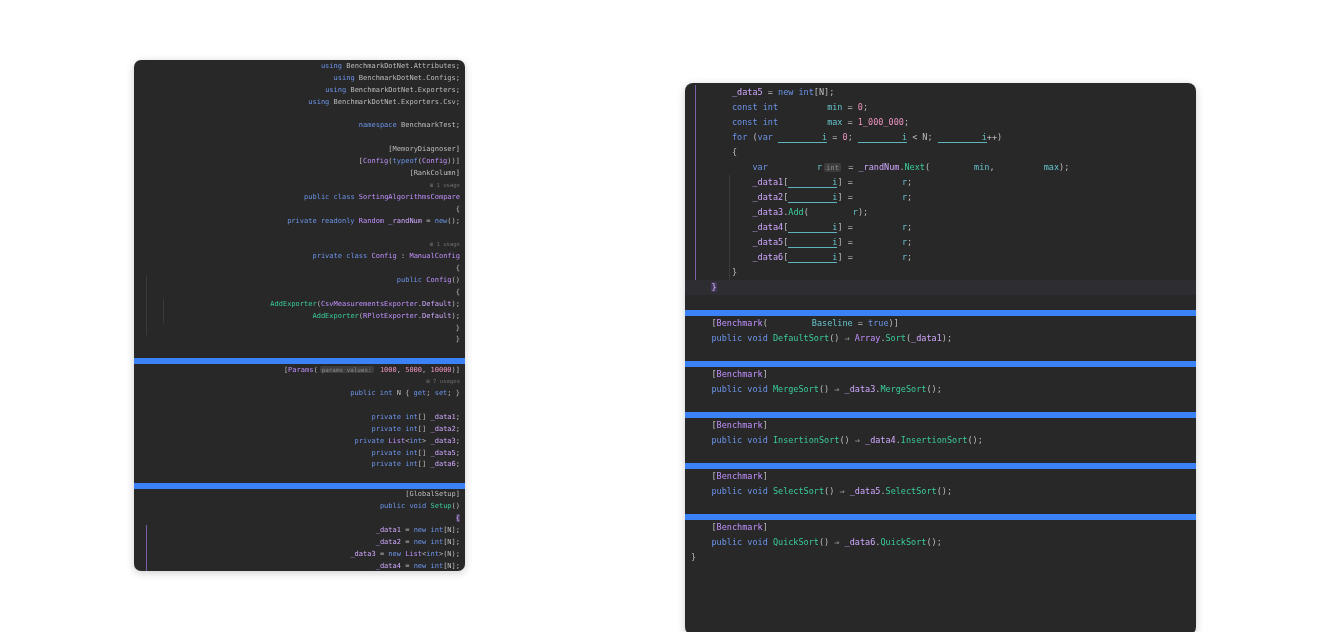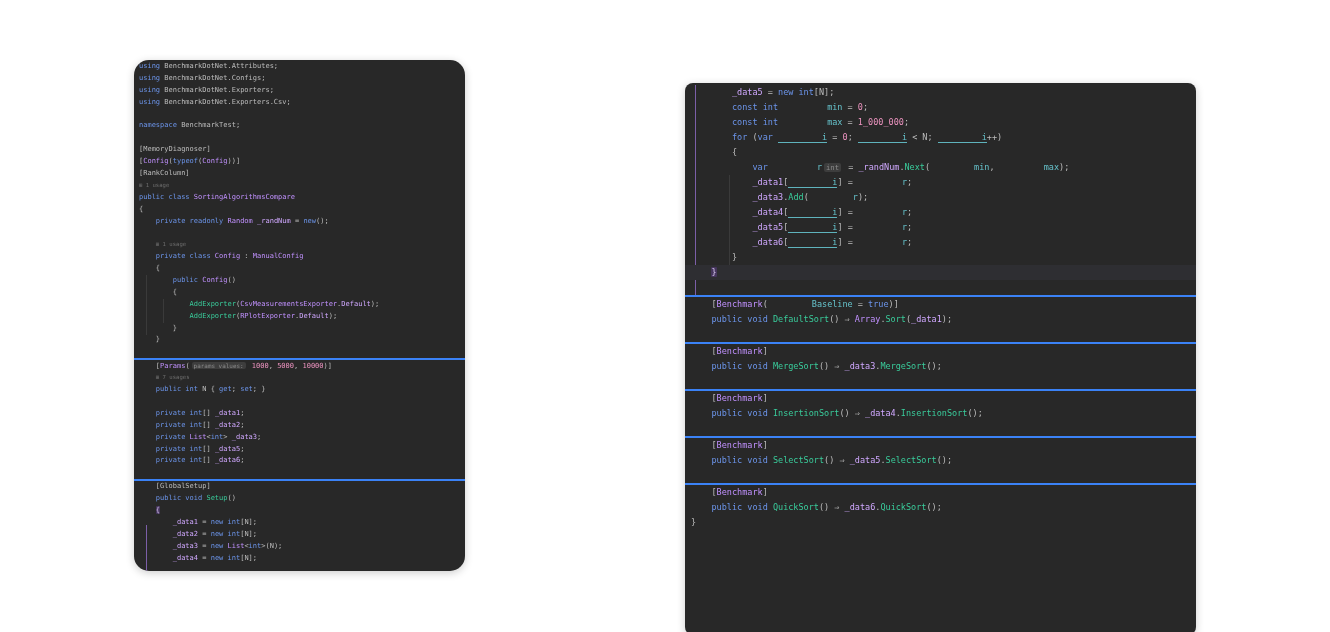--- a/index.html
+++ b/index.html
@@ -7,41 +7,41 @@
     width:1330px;height:632px;background:#ffffff;position:relative;
     font-family:"DejaVu Sans Mono","Liberation Mono",monospace;
   }
   .page{position:absolute;inset:0;}
   .panel{
     position:absolute;background:#282828;overflow:hidden;
     box-shadow:0 2px 8px rgba(0,0,0,0.20);
   }
   .panel .code{position:relative;z-index:2;}
   .panel .guide{position:absolute;width:1px;z-index:1;}
-  .left{left:134px;top:60px;width:331px;height:511px;border-radius:15px;font-size:7px;}
+  .left{left:134px;top:60px;width:331px;height:511px;border-radius:7px;font-size:7px;text-align:right;}
   .left .line{height:11.9px;line-height:11.9px;padding:0 5px;}
   .left .code{padding-top:1px;}
   .right{left:685px;top:83px;width:511px;height:552px;border-radius:8px;font-size:8.5px;}
   .right .line{height:15px;line-height:15px;padding:0 6px;}
   .right .code{padding-top:2px;}
   .line{white-space:pre;color:#bdbdbd;}
   .kw{color:#6c95eb;}
   .cls{color:#c191ff;}
   .mth{color:#39cc9b;}
   .fld{color:#d0a8ff;}
   .loc{color:#66c3cc;padding-left:44px;}
   .num{color:#ed94c0;}
   .txt{color:#bdbdbd;}
   .u{border-bottom:1px solid #5fb3bc;}
   .hint{
     background:#3d3d3d;color:#8b8b8b;border-radius:2px;
     padding:0 2px;margin:0 2px;font-size:0.85em;
   }
   .brhl{background:#45355c;color:#d9c9f2;border-radius:1px;}
-  .sep{border-top:2px solid #3b82f6;}
+  .sep{border-top:6px solid #3b82f6;}
   .hl{background:#2e2e32;}
   .annicon{color:#6e6e6e;font-size:0.8em;}
   .ann{color:#6e6e6e;font-size:0.8em;}
   .annsp{}
   .gpurple{background:#7c5fa8;}
   .ggrey{background:#3a3a3a;}
 </style>
 </head>
 <body>
 
@@ -101,20 +101,21 @@
     <div class="guide gpurple" style="left:10px;top:2px;height:210px;"></div>
     <div class="guide ggrey" style="left:44px;top:92px;height:105px;"></div>
     <div class="code">
         <div class="line"><span class="txt">        </span><span class="fld">_data5</span><span class="txt"> = </span><span class="kw">new int</span><span class="txt">[N];</span></div>
         <div class="line"><span class="kw">        const int </span><span class="loc">min</span><span class="txt"> = </span><span class="num">0</span><span class="txt">;</span></div>
         <div class="line"><span class="kw">        const int </span><span class="loc">max</span><span class="txt"> = </span><span class="num">1_000_000</span><span class="txt">;</span></div>
         <div class="line"><span class="kw">        for </span><span class="txt">(</span><span class="kw">var </span><span class="loc u">i</span><span class="txt"> = </span><span class="num">0</span><span class="txt">; </span><span class="loc u">i</span><span class="txt"> &lt; N; </span><span class="loc u">i</span><span class="txt">++)</span></div>
         <div class="line"><span class="txt">        {</span></div>
         <div class="line"><span class="kw">            var </span><span class="loc">r</span><span class="hint">int</span><span class="txt"> = </span><span class="fld">_randNum</span><span class="txt">.</span><span class="mth">Next</span><span class="txt">(</span><span class="loc">min</span><span class="txt">, </span><span class="loc">max</span><span class="txt">);</span></div>
         <div class="line"><span class="txt">            </span><span class="fld">_data1</span><span class="txt">[</span><span class="loc u">i</span><span class="txt">] = </span><span class="loc">r</span><span class="txt">;</span></div>
+        <div class="line"><span class="txt">            </span><span class="fld">_data2</span><span class="txt">[</span><span class="loc u">i</span><span class="txt">] = </span><span class="loc">r</span><span class="txt">;</span></div>
         <div class="line"><span class="txt">            </span><span class="fld">_data3</span><span class="txt">.</span><span class="mth">Add</span><span class="txt">(</span><span class="loc">r</span><span class="txt">);</span></div>
         <div class="line"><span class="txt">            </span><span class="fld">_data4</span><span class="txt">[</span><span class="loc u">i</span><span class="txt">] = </span><span class="loc">r</span><span class="txt">;</span></div>
         <div class="line"><span class="txt">            </span><span class="fld">_data5</span><span class="txt">[</span><span class="loc u">i</span><span class="txt">] = </span><span class="loc">r</span><span class="txt">;</span></div>
         <div class="line"><span class="txt">            </span><span class="fld">_data6</span><span class="txt">[</span><span class="loc u">i</span><span class="txt">] = </span><span class="loc">r</span><span class="txt">;</span></div>
         <div class="line"><span class="txt">        }</span></div>
         <div class="line hl"><span class="txt">    </span><span class="brhl">}</span></div>
         <div class="line"></div>
         <div class="line sep"><span class="txt">    [</span><span class="cls">Benchmark</span><span class="txt">(</span><span class="loc">Baseline</span><span class="txt"> = </span><span class="kw">true</span><span class="txt">)]</span></div>
         <div class="line"><span class="kw">    public void </span><span class="mth">DefaultSort</span><span class="txt">() ⇒ </span><span class="cls">Array</span><span class="txt">.</span><span class="mth">Sort</span><span class="txt">(</span><span class="fld">_data1</span><span class="txt">);</span></div>
         <div class="line"></div>

